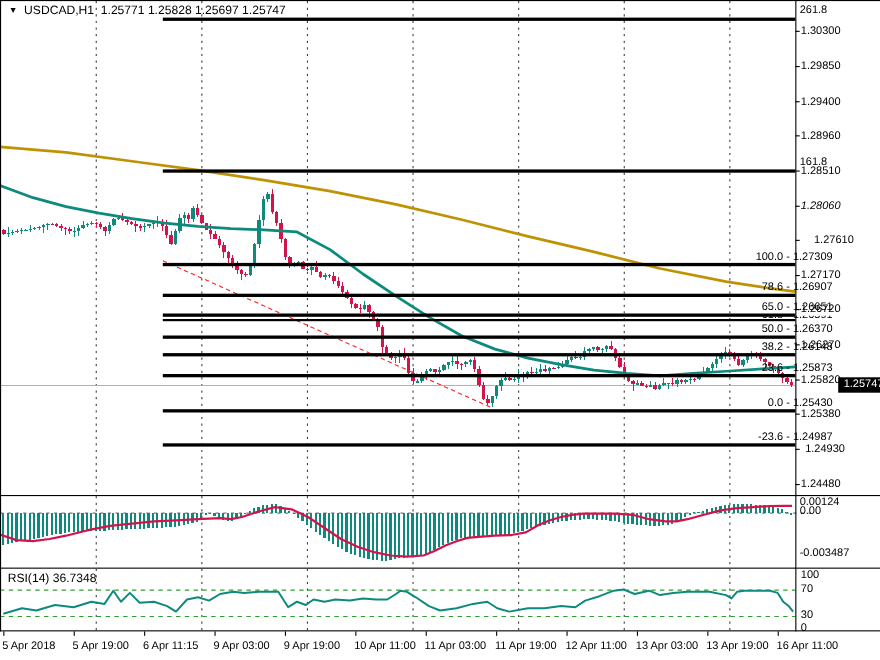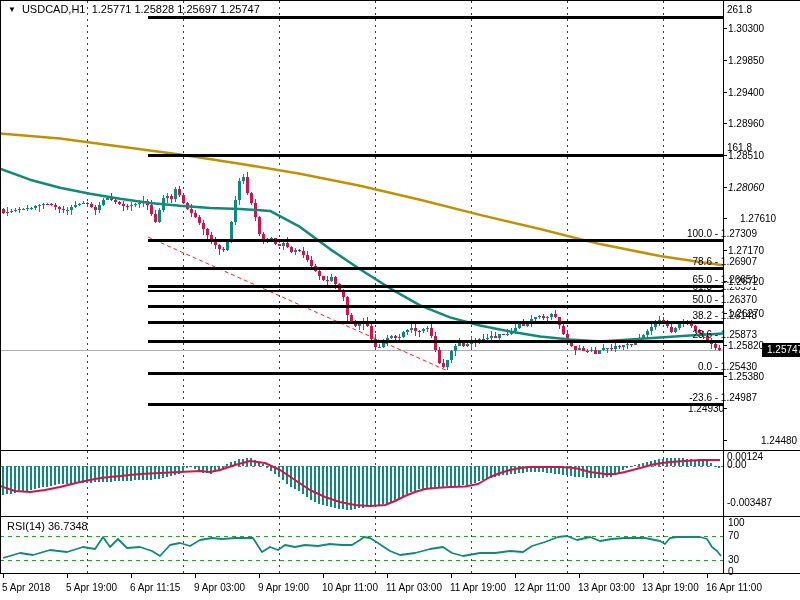--- a/index.html
+++ b/index.html
@@ -639,23 +639,23 @@
       <div class="axis-label" style="left: 728px; top: 244.604px;">1.27170</div>
       <div class="tick-h" style="left: 723px; top: 250px; width: 4px; height: 1px;"></div>
       <div class="axis-label" style="left: 728px; top: 276.464px;">1.26720</div>
       <div class="tick-h" style="left: 723px; top: 281px; width: 4px; height: 1px;"></div>
       <div class="axis-label" style="left: 728px; top: 308.324px;">1.26270</div>
       <div class="tick-h" style="left: 723px; top: 313px; width: 4px; height: 1px;"></div>
       <div class="axis-label" style="left: 728px; top: 340.184px;">1.25820</div>
       <div class="tick-h" style="left: 723px; top: 345px; width: 4px; height: 1px;"></div>
       <div class="axis-label" style="left: 728px; top: 371.336px;">1.25380</div>
       <div class="tick-h" style="left: 723px; top: 376px; width: 4px; height: 1px;"></div>
-      <div class="axis-label" style="left: 688px; top: 403.196px;">1.24930</div>
+      <div class="axis-label" style="left: 732px; top: 403.196px;">1.24930</div>
       <div class="tick-h" style="left: 723px; top: 408px; width: 4px; height: 1px;"></div>
-      <div class="axis-label" style="left: 728px; top: 435.056px; margin-left: 33px;">1.24480</div>
+      <div class="axis-label" style="left: 728px; top: 435.056px;">1.24480</div>
       <div class="tick-h" style="left: 723px; top: 440px; width: 4px; height: 1px;"></div>
       <div class="axis-label" style="left: 2px; top: 582px;">5 Apr 2018</div>
       <div class="tick-v" style="left: 3px; top: 574px; width: 1px; height: 4px;"></div>
       <div class="axis-label" style="left: 66px; top: 582px;">5 Apr 19:00</div>
       <div class="tick-v" style="left: 67px; top: 574px; width: 1px; height: 4px;"></div>
       <div class="axis-label" style="left: 130px; top: 582px;">6 Apr 11:15</div>
       <div class="tick-v" style="left: 131px; top: 574px; width: 1px; height: 4px;"></div>
       <div class="axis-label" style="left: 194px; top: 582px;">9 Apr 03:00</div>
       <div class="tick-v" style="left: 195px; top: 574px; width: 1px; height: 4px;"></div>
       <div class="axis-label" style="left: 258px; top: 582px;">9 Apr 19:00</div>

